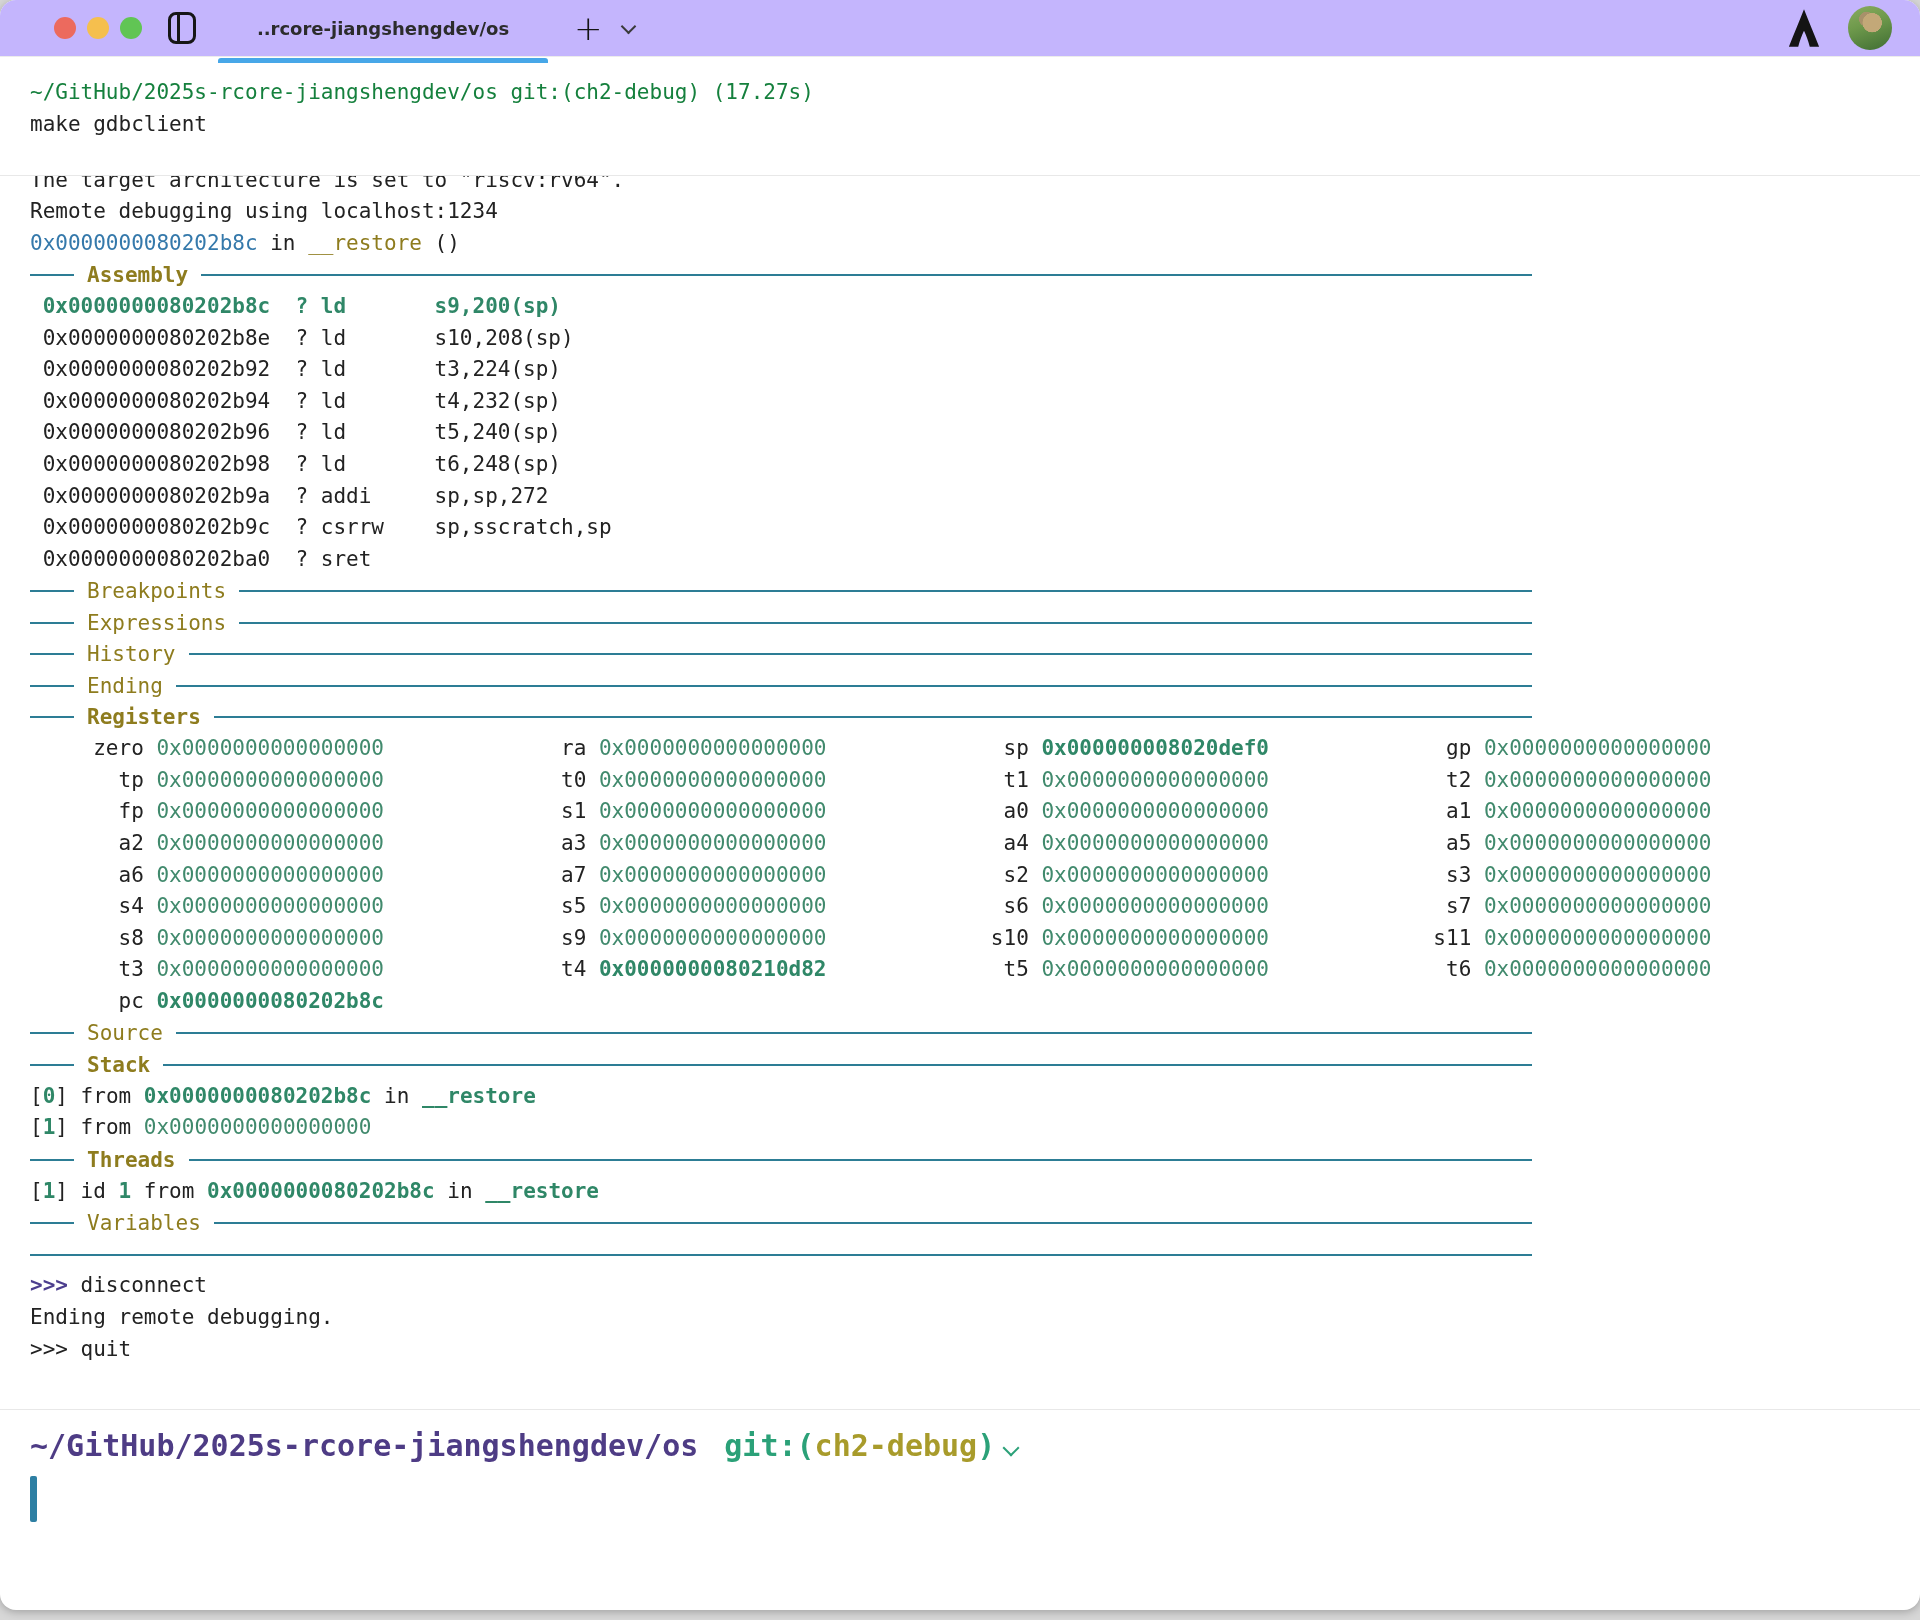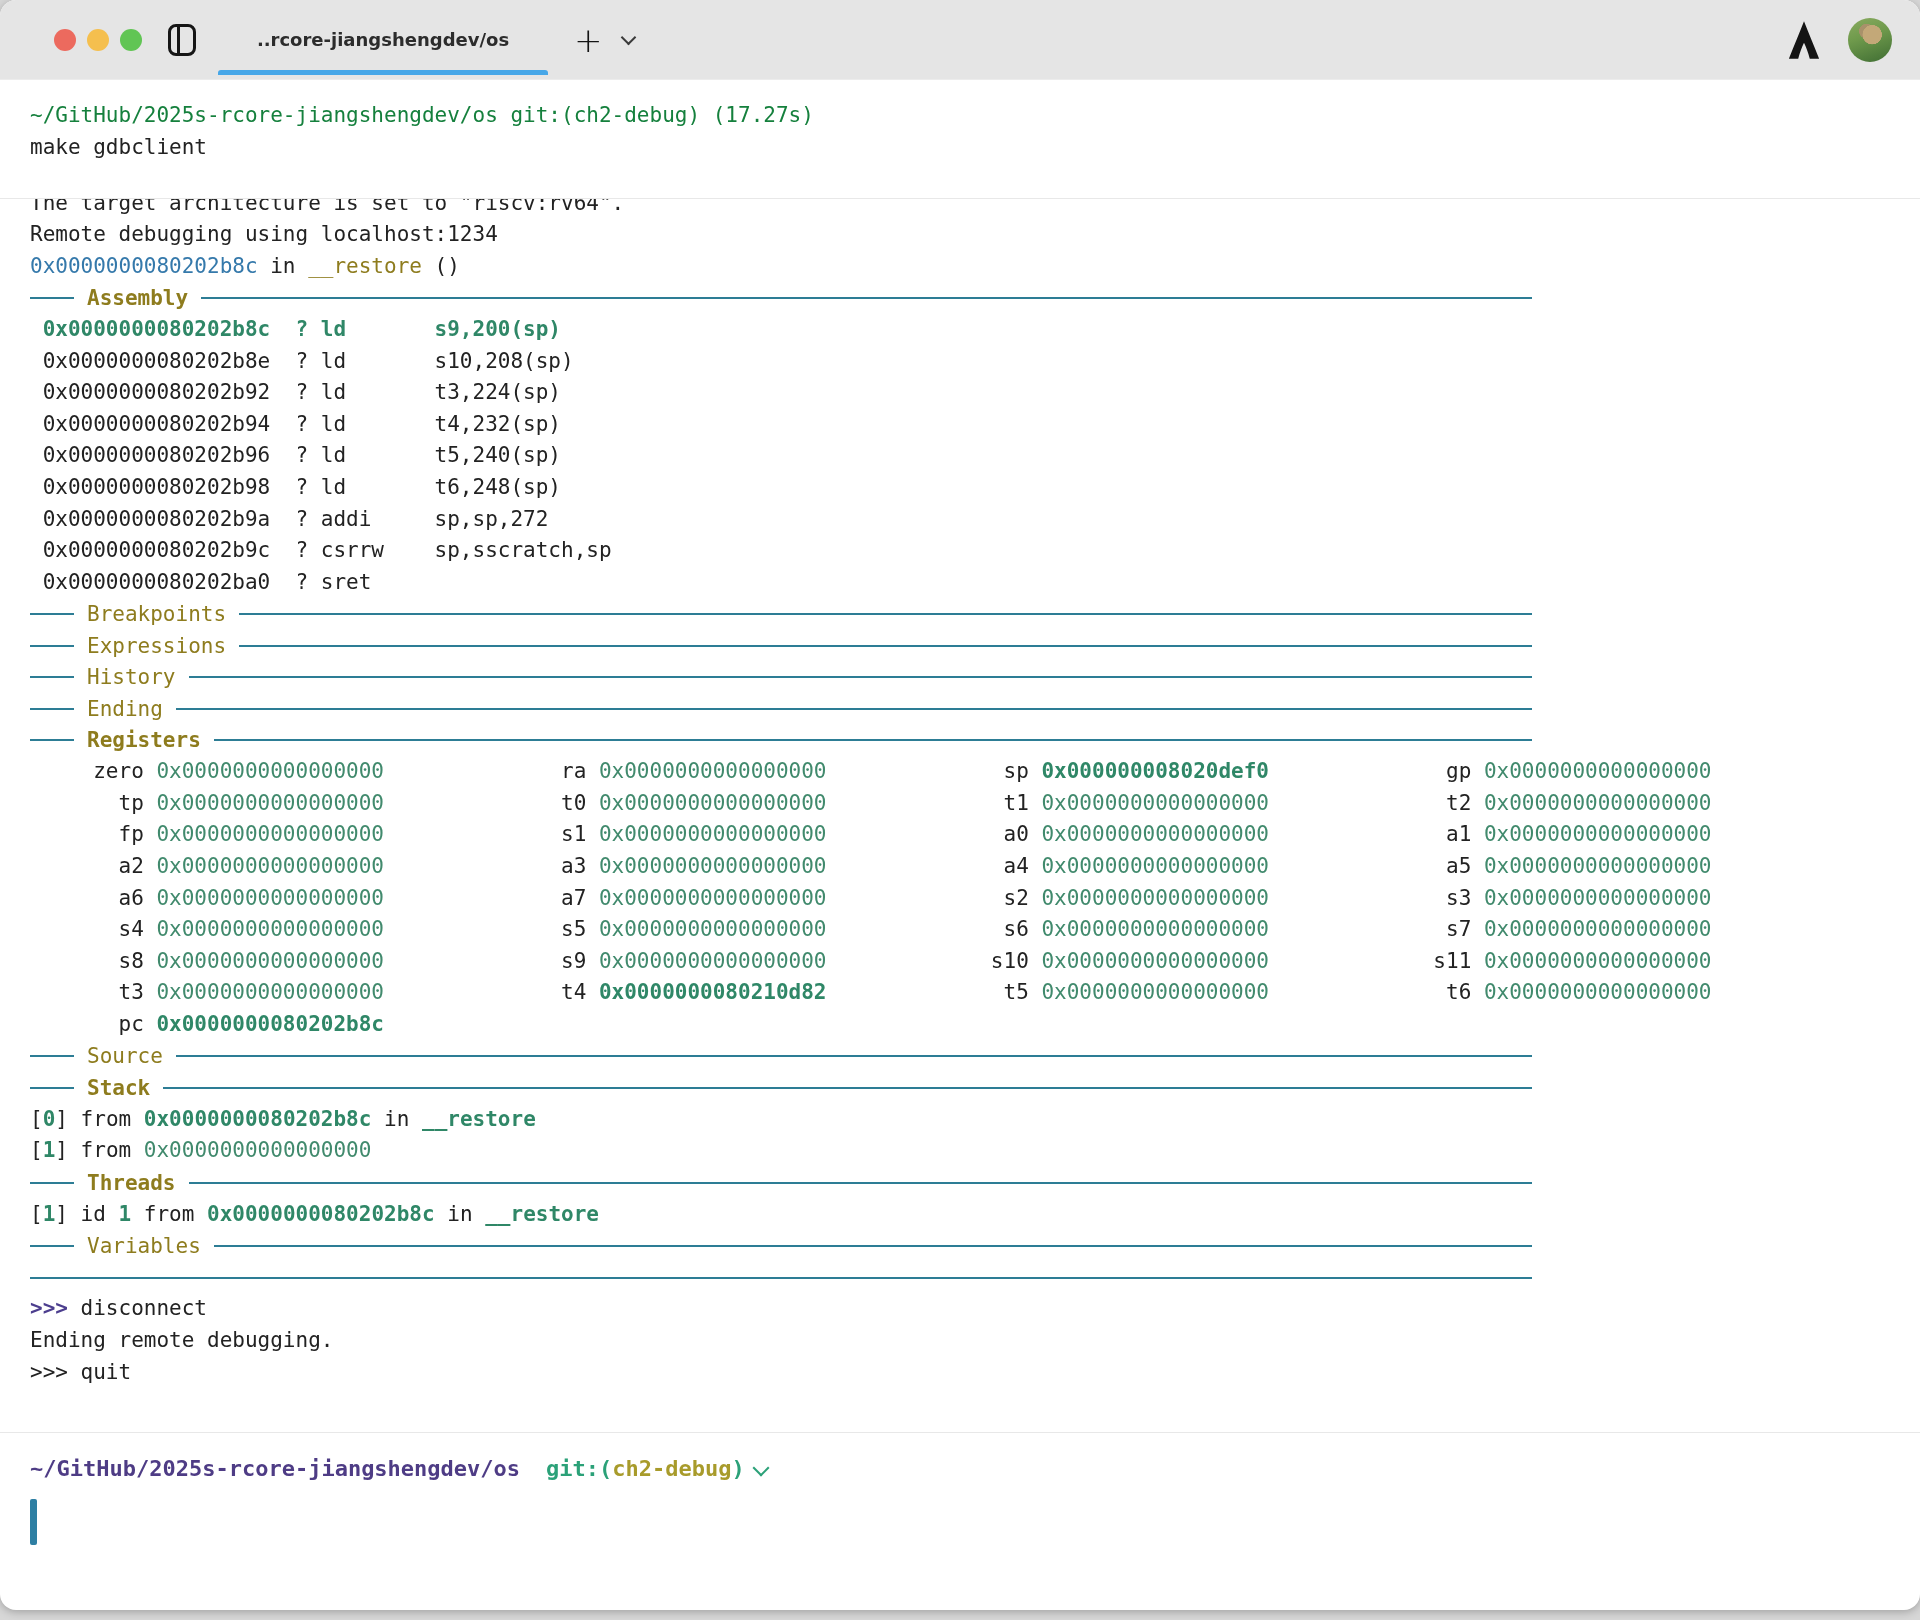--- a/index.html
+++ b/index.html
@@ -6,21 +6,21 @@
   html,body { width:1920px; height:1620px; }
   body { background:#d7d7d7; font-family:"DejaVu Sans","Liberation Sans",sans-serif; }
 
   .window {
     position:absolute; left:0; top:0; width:1920px; height:1610px;
     background:#ffffff; border-radius:16px; overflow:hidden;
     box-shadow:0 2px 8px rgba(0,0,0,.25);
   }
 
   
-  .tabbar { height:80px; display:flex; align-items:center; background:#e5e5e5; border-bottom:1px solid #ececec; }
+  .tabbar { height:57px; display:flex; align-items:center; background:#c4b5fd; border-bottom:1px solid #ececec; }
   .traffic { display:flex; gap:11px; margin-left:54px; }
   .tl { width:22px; height:22px; border-radius:50%; }
   .tl.red{ background:#ec6a5e; } .tl.yellow{ background:#f5bf4e; } .tl.green{ background:#61c554; }
   .sidebar-toggle { margin-left:26px; width:28px; height:32px; border:3px solid #161616; border-radius:8px; position:relative; cursor:pointer; }
   .sidebar-toggle::after { content:""; position:absolute; left:6px; top:0; bottom:0; width:3px; background:#161616; }
   .tab { position:relative; margin-left:22px; width:330px; height:70px; display:flex; align-items:center; justify-content:center; }
   .tab-title { font-size:18px; font-weight:700; color:#2c2c2c; }
   .tab-underline { position:absolute; left:0; right:0; bottom:0; height:5px; border-radius:3px 3px 0 0; background:#47a7e8; }
   .newtab { margin-left:26px; font-size:34px; font-weight:200; color:#141414; line-height:1; cursor:pointer; }
   .chev { display:inline-block; width:11px; height:11px; border-right:2.5px solid #3a3a3a; border-bottom:2.5px solid #3a3a3a; transform:rotate(45deg); }
@@ -59,21 +59,21 @@
   .t-rule { height:31.6px; display:flex; align-items:center; width:1502px; }
   .t-rule::before { content:""; width:100%; height:2px; background:#2d7d95; }
 
   .asm-line.current { color:#2f8767; font-weight:bold; }
 
   .reg-cell { display:inline-block; width:35ch; }
   .reg-label { display:inline-block; width:9ch; text-align:right; color:#222; }
   .reg-val { color:#418a6d; }
   .reg-val.hl { color:#2f8767; font-weight:bold; }
 
-  .in-prompt { line-height:31.6px; white-space:pre; font-size:22px; }
+  .in-prompt { line-height:31.6px; white-space:pre; font-size:30px; }
   .in-path { color:#4e3c85; font-weight:bold; }
   .in-git { color:#2ba178; font-weight:bold; margin-left:26px; }
   .in-branch { color:#a89b2b; font-weight:bold; }
   .branch-chev { width:12px; height:12px; border-color:#2ba178; border-width:2.5px; margin-left:10px; margin-bottom:2px; }
   .cursor { margin-top:14px; width:7px; height:46px; border-radius:2px; background:#2e7fa3; }
 </style>
 </head>
 <body>
 
 <div class="window">

